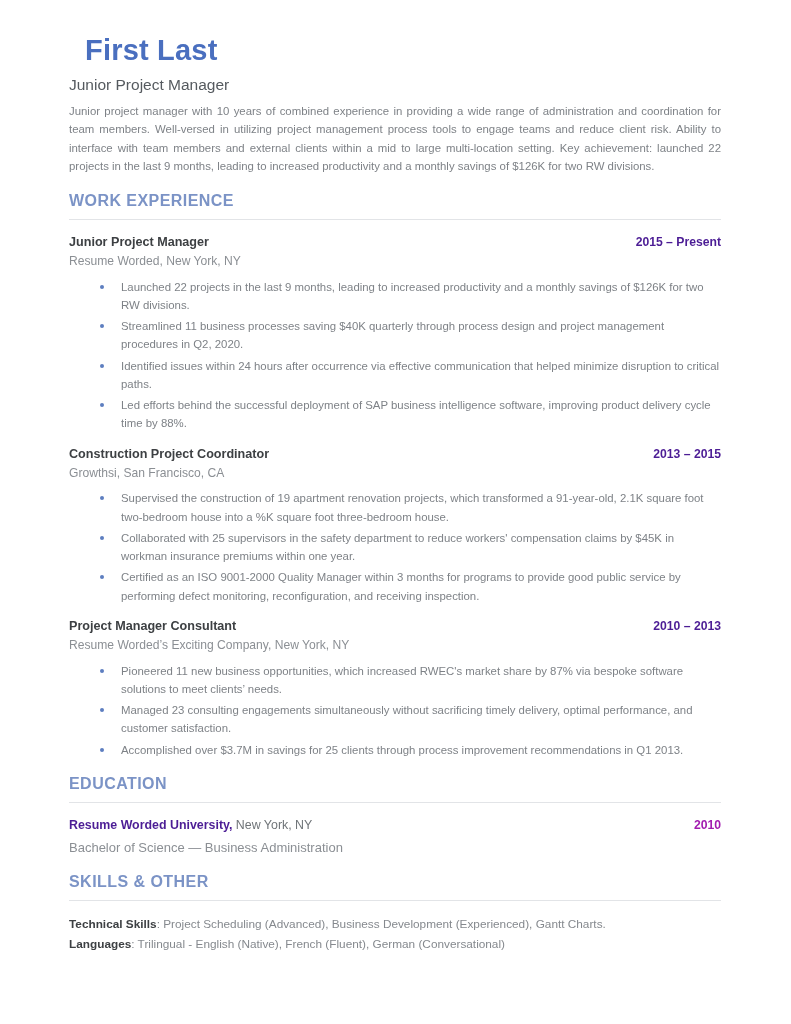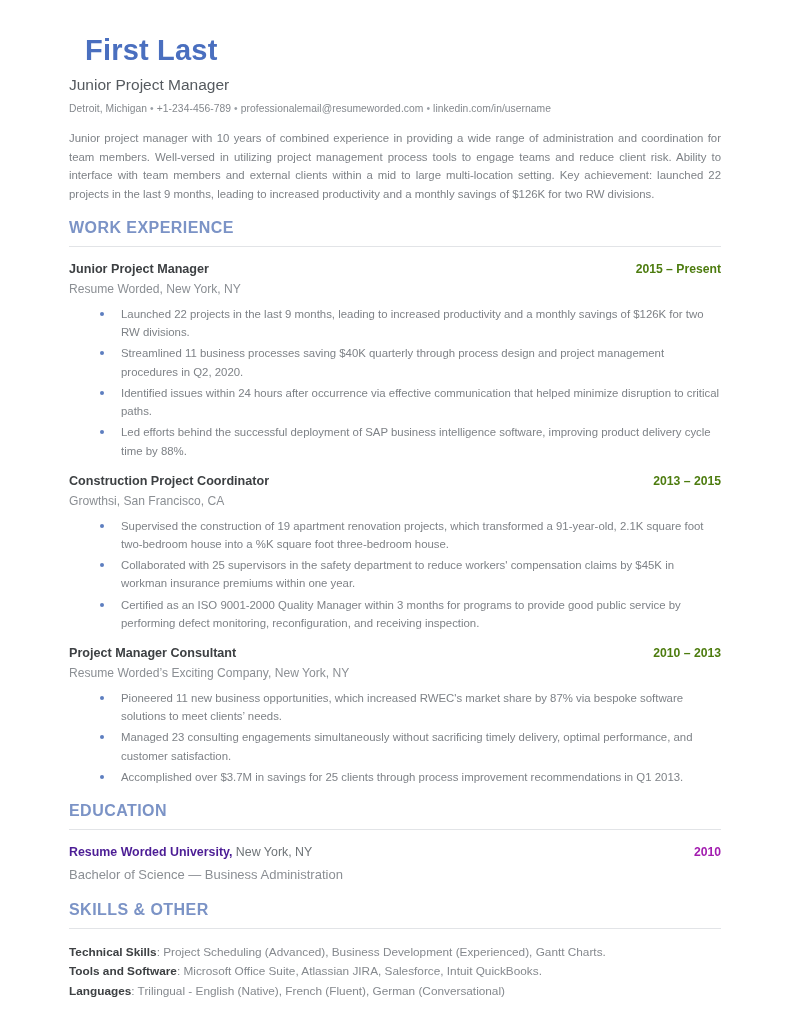--- a/index.html
+++ b/index.html
@@ -87,21 +87,21 @@
   }
   .entry-title {
     font-size: 12.6px;
     font-weight: bold;
     color: #3d4043;
     line-height: 1.4;
   }
   .entry-dates {
     font-size: 12.2px;
     font-weight: bold;
-    color: #4d7c0f;
+    color: #4c1d95;
     white-space: nowrap;
     padding-left: 16px;
   }
   .entry-sub {
     font-size: 12.1px;
     color: #8b8f94;
     line-height: 1.5;
     margin-top: 1px;
   }
 
@@ -165,23 +165,20 @@
   }
 </style>
 </head>
 <body>
 
 <div class="page">
 
   <div>
     <h1 class="name">First Last</h1>
     <div class="headline">Junior Project Manager</div>
-    <div class="contact">
-      <span>Detroit, Michigan</span><span class="sep">•</span><span>+1-234-456-789</span><span class="sep">•</span><span>professionalemail@resumeworded.com</span><span class="sep">•</span><span>linkedin.com/in/username</span>
-    </div>
   </div>
 
   <p class="summary">Junior project manager with 10 years of combined experience in providing a wide range of administration and coordination for team members. Well-versed in utilizing project management process tools to engage teams and reduce client risk. Ability to interface with team members and external clients within a mid to large multi-location setting. Key achievement: launched 22 projects in the last 9 months, leading to increased productivity and a monthly savings of $126K for two RW divisions.</p>
 
   <div class="section">
     <div class="section-title">WORK EXPERIENCE</div>
     <hr class="rule">
 
     <div class="entry">
       <div class="entry-head">
@@ -235,17 +232,16 @@
       </div>
       <div class="edu-degree">Bachelor of Science  — Business Administration</div>
     </div>
   </div>
 
   <div class="section">
     <div class="section-title">SKILLS &amp; OTHER</div>
     <hr class="rule">
 
     <div class="skill-line"><b>Technical Skills</b><span>: Project Scheduling (Advanced), Business Development (Experienced), Gantt Charts.</span></div>
-    <div class="skill-line"><b>Tools and Software</b><span>: Microsoft Office Suite, Atlassian JIRA, Salesforce, Intuit QuickBooks.</span></div>
     <div class="skill-line"><b>Languages</b><span>: Trilingual - English (Native), French (Fluent), German (Conversational)</span></div>
   </div>
 
 </div>
 
 </body></html>

